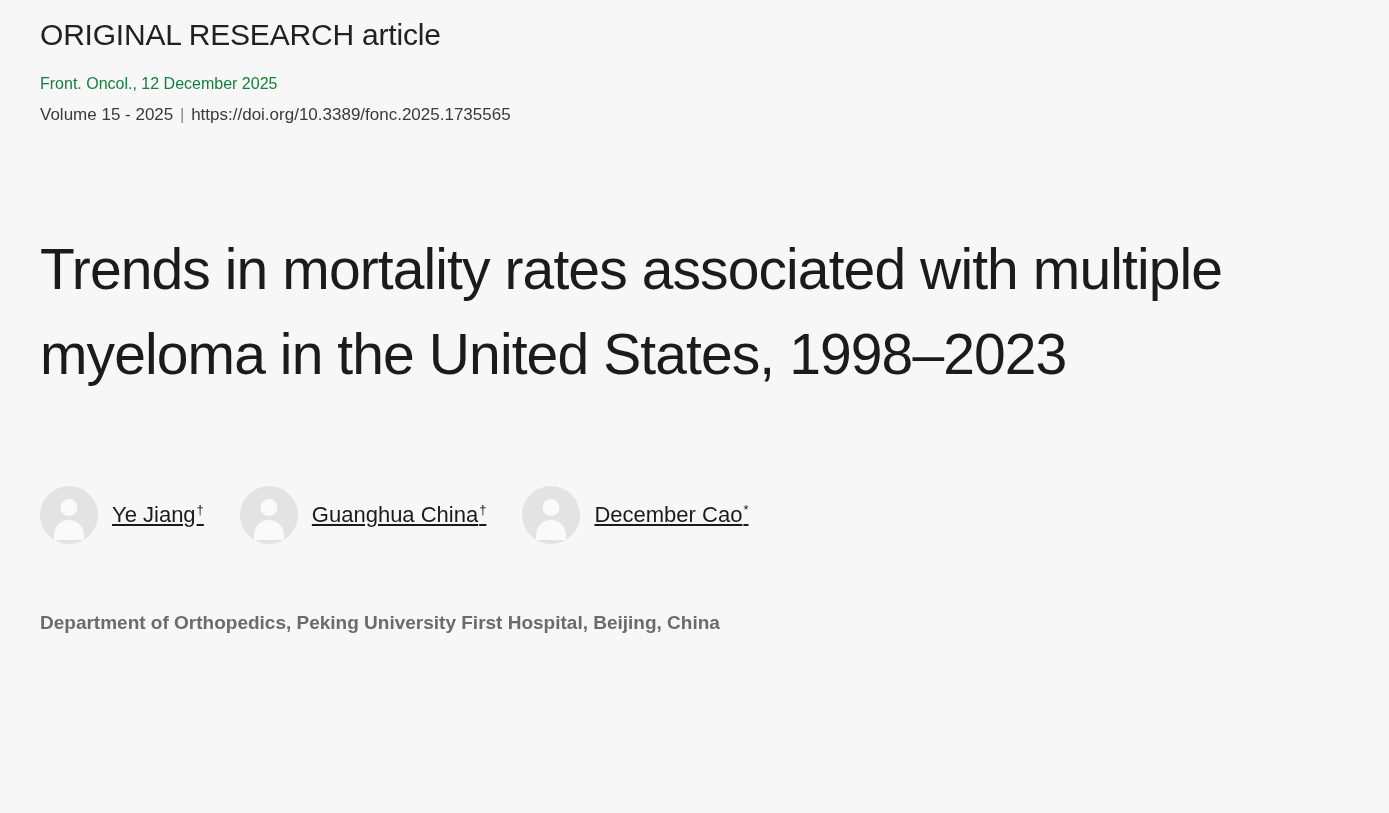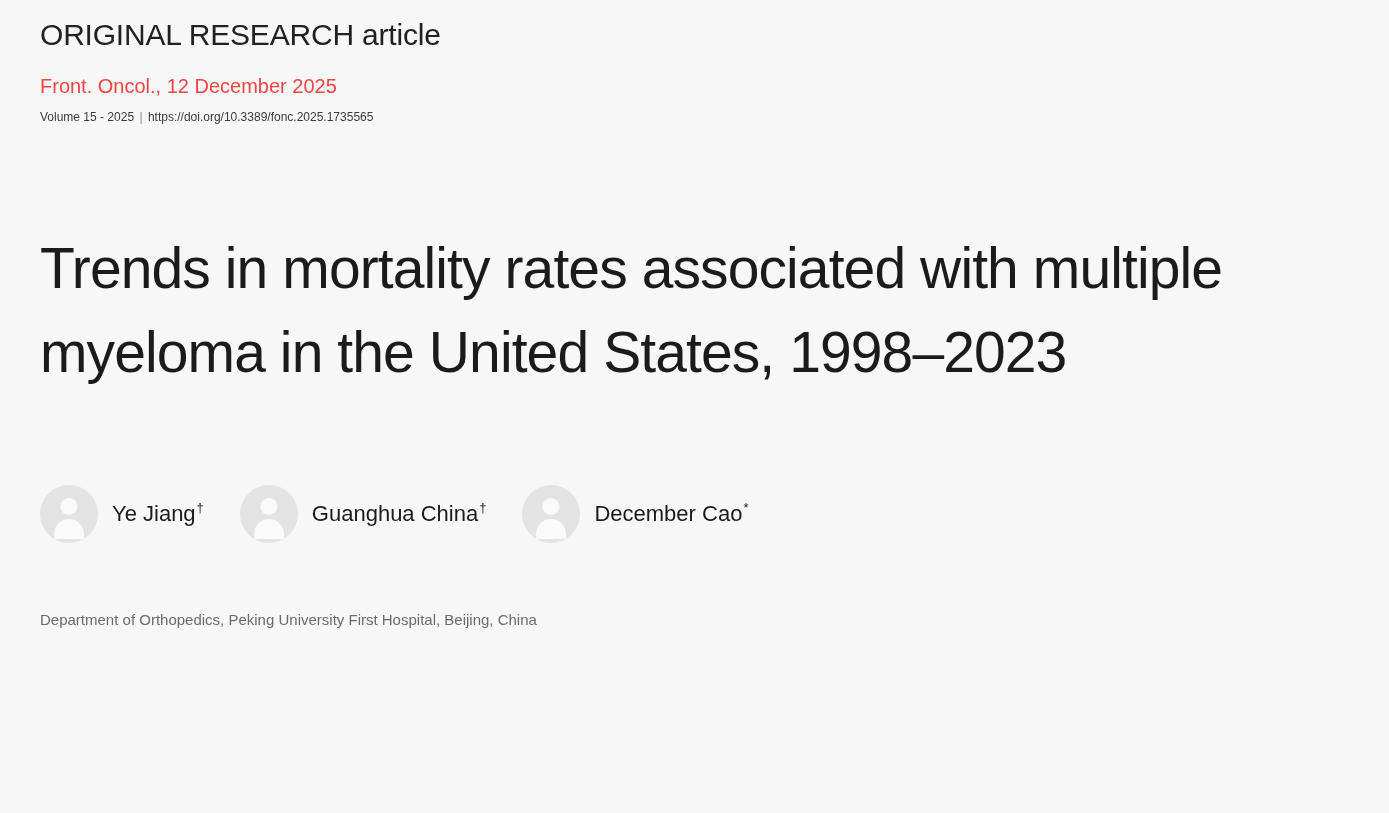--- a/index.html
+++ b/index.html
@@ -27,28 +27,28 @@
   }
   .article-type {
     font-size: 30px;
     line-height: 1.25;
     font-weight: 400;
     color: #212121;
     letter-spacing: -0.2px;
     margin: 0 0 18px 0;
   }
   .meta-line {
-    font-size: 20px;
+    font-size: 16px;
     line-height: 1.45;
-    color: #ef4444;
+    color: #15803d;
     margin: 0 0 8px 0;
     font-weight: 400;
   }
   .meta-line.small {
-    font-size: 12px;
+    font-size: 17px;
     color: #3a3a3a;
     margin-top: 6px;
   }
   .meta-line.small .sep {
     color: #8a8a8a;
     padding: 0 2px;
   }
   .doi-link {
     color: #3a3a3a;
     text-decoration: none;
@@ -66,20 +66,21 @@
   .authors {
     display: flex;
     align-items: center;
     gap: 36px;
     padding-top: 90px;
   }
   .author {
     display: flex;
     align-items: center;
     gap: 14px;
+    text-decoration: underline;
   }
   .avatar {
     width: 58px;
     height: 58px;
     border-radius: 50%;
     background: #e3e3e3;
     position: relative;
     flex: 0 0 auto;
   }
   .avatar::before {
@@ -111,23 +112,23 @@
     white-space: nowrap;
   }
   .author-name sup {
     font-size: 13px;
     vertical-align: super;
     line-height: 0;
     padding-left: 1px;
   }
   .affiliation {
     padding-top: 66px;
-    font-size: 15px;
+    font-size: 19px;
     color: #6b6b6b;
-    font-weight: 400;
+    font-weight: 700;
     line-height: 1.4;
   }
 </style>
 </head>
 <body>
 
 <div class="page">
 
   <div class="meta">
     <div class="article-type">ORIGINAL RESEARCH article</div>

